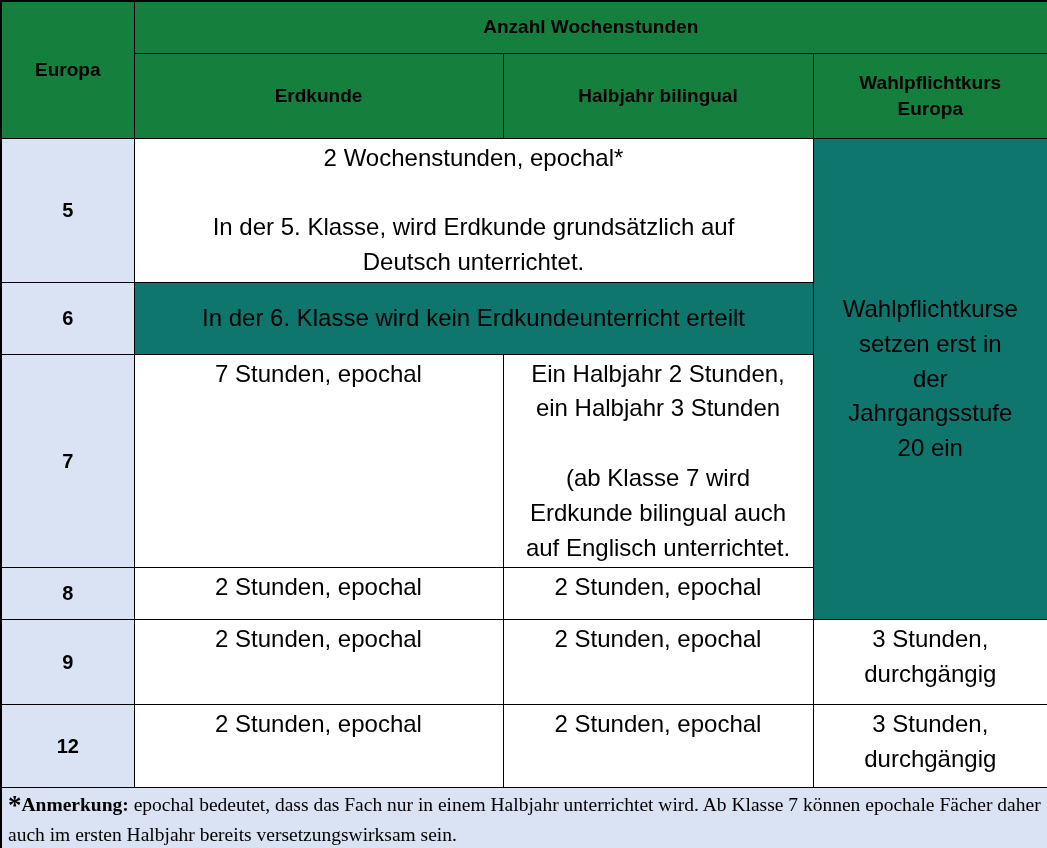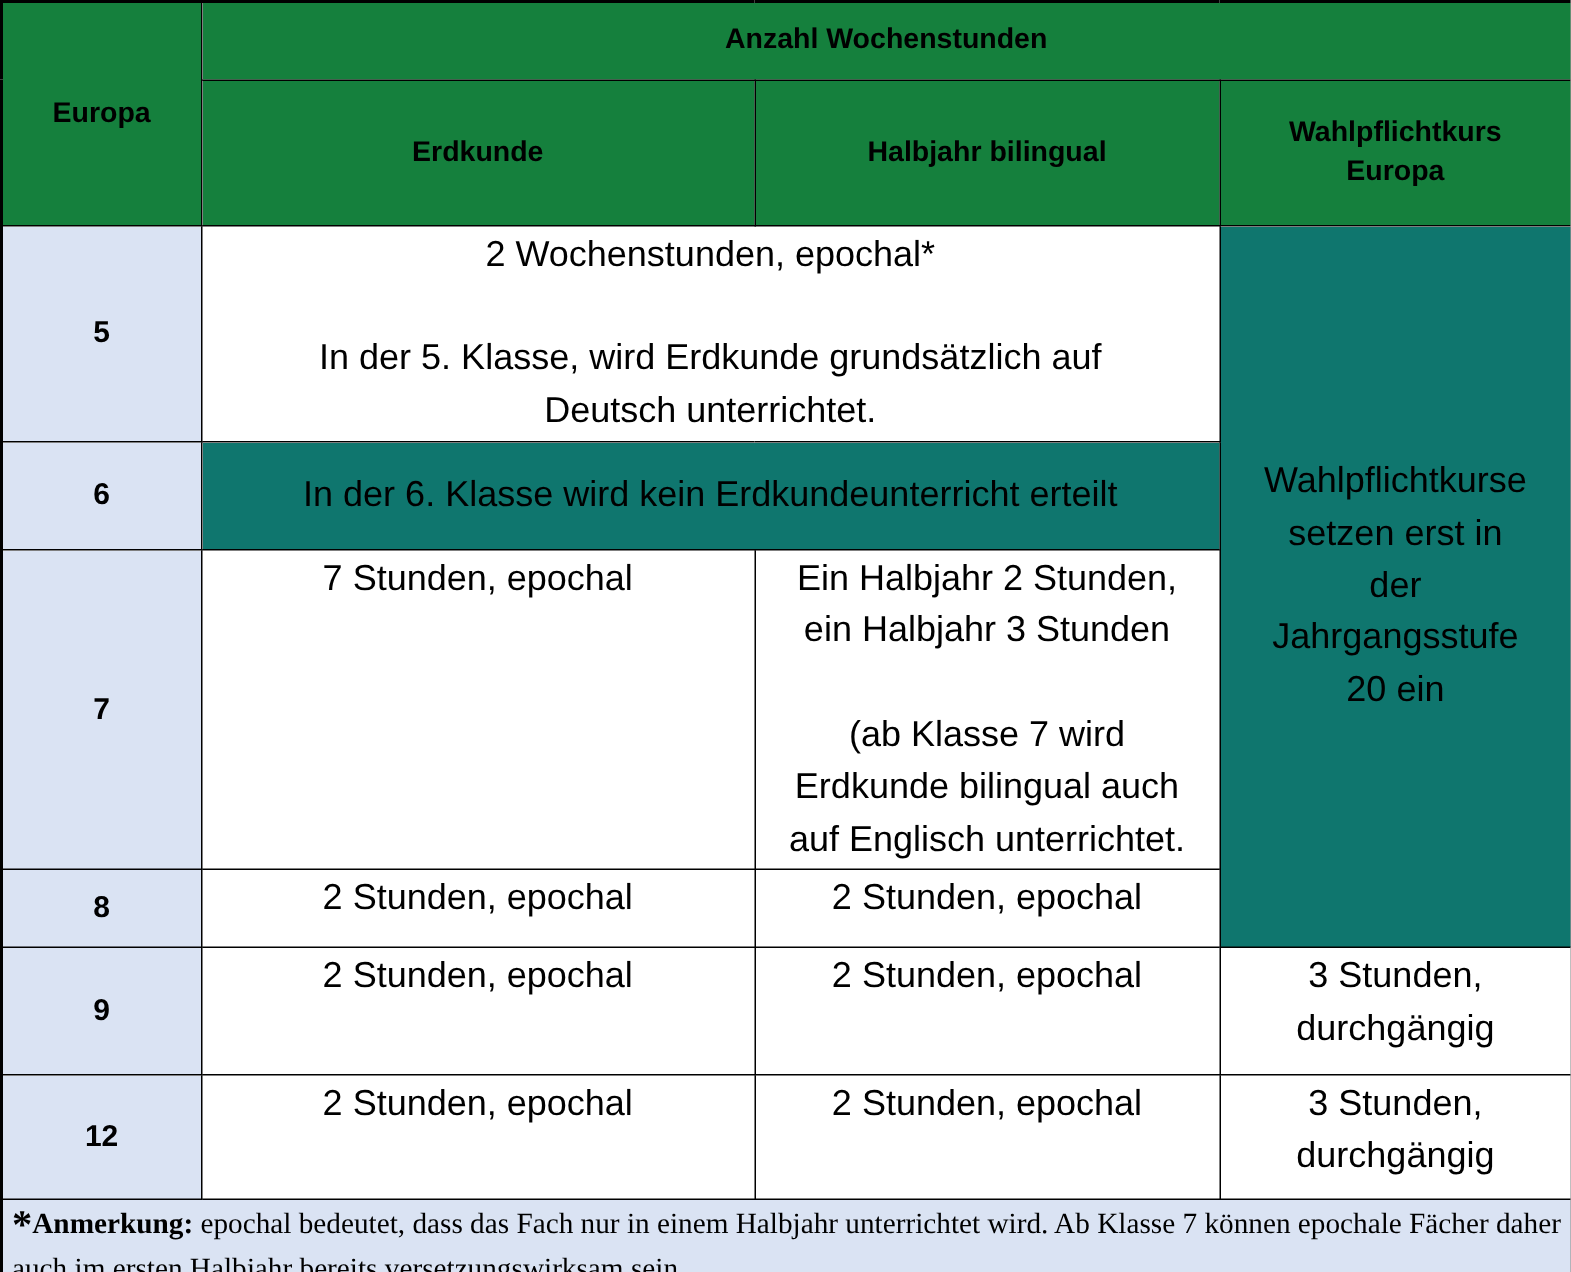--- a/index.html
+++ b/index.html
@@ -67,21 +67,21 @@
   .fn-star {
     font-weight: bold;
     font-size: 27px;
     line-height: 0;
     display: inline-block;
     transform: translateY(3px);
   }
   .fn-label { font-weight: bold; }
   
   .rh1  { height: 52px; }
-  .rh2  { height: 97px; }
+  .rh2  { height: 85px; }
   .rh5  { height: 128px; }
   .rh6  { height: 72px; }
   .rh7  { height: 191px; }
   .rh8  { height: 52px; }
   .rh9  { height: 85px; }
   .rh10 { height: 83px; }
   .rhf  { height: 100px; }
 </style>
 </head>
 <body>

